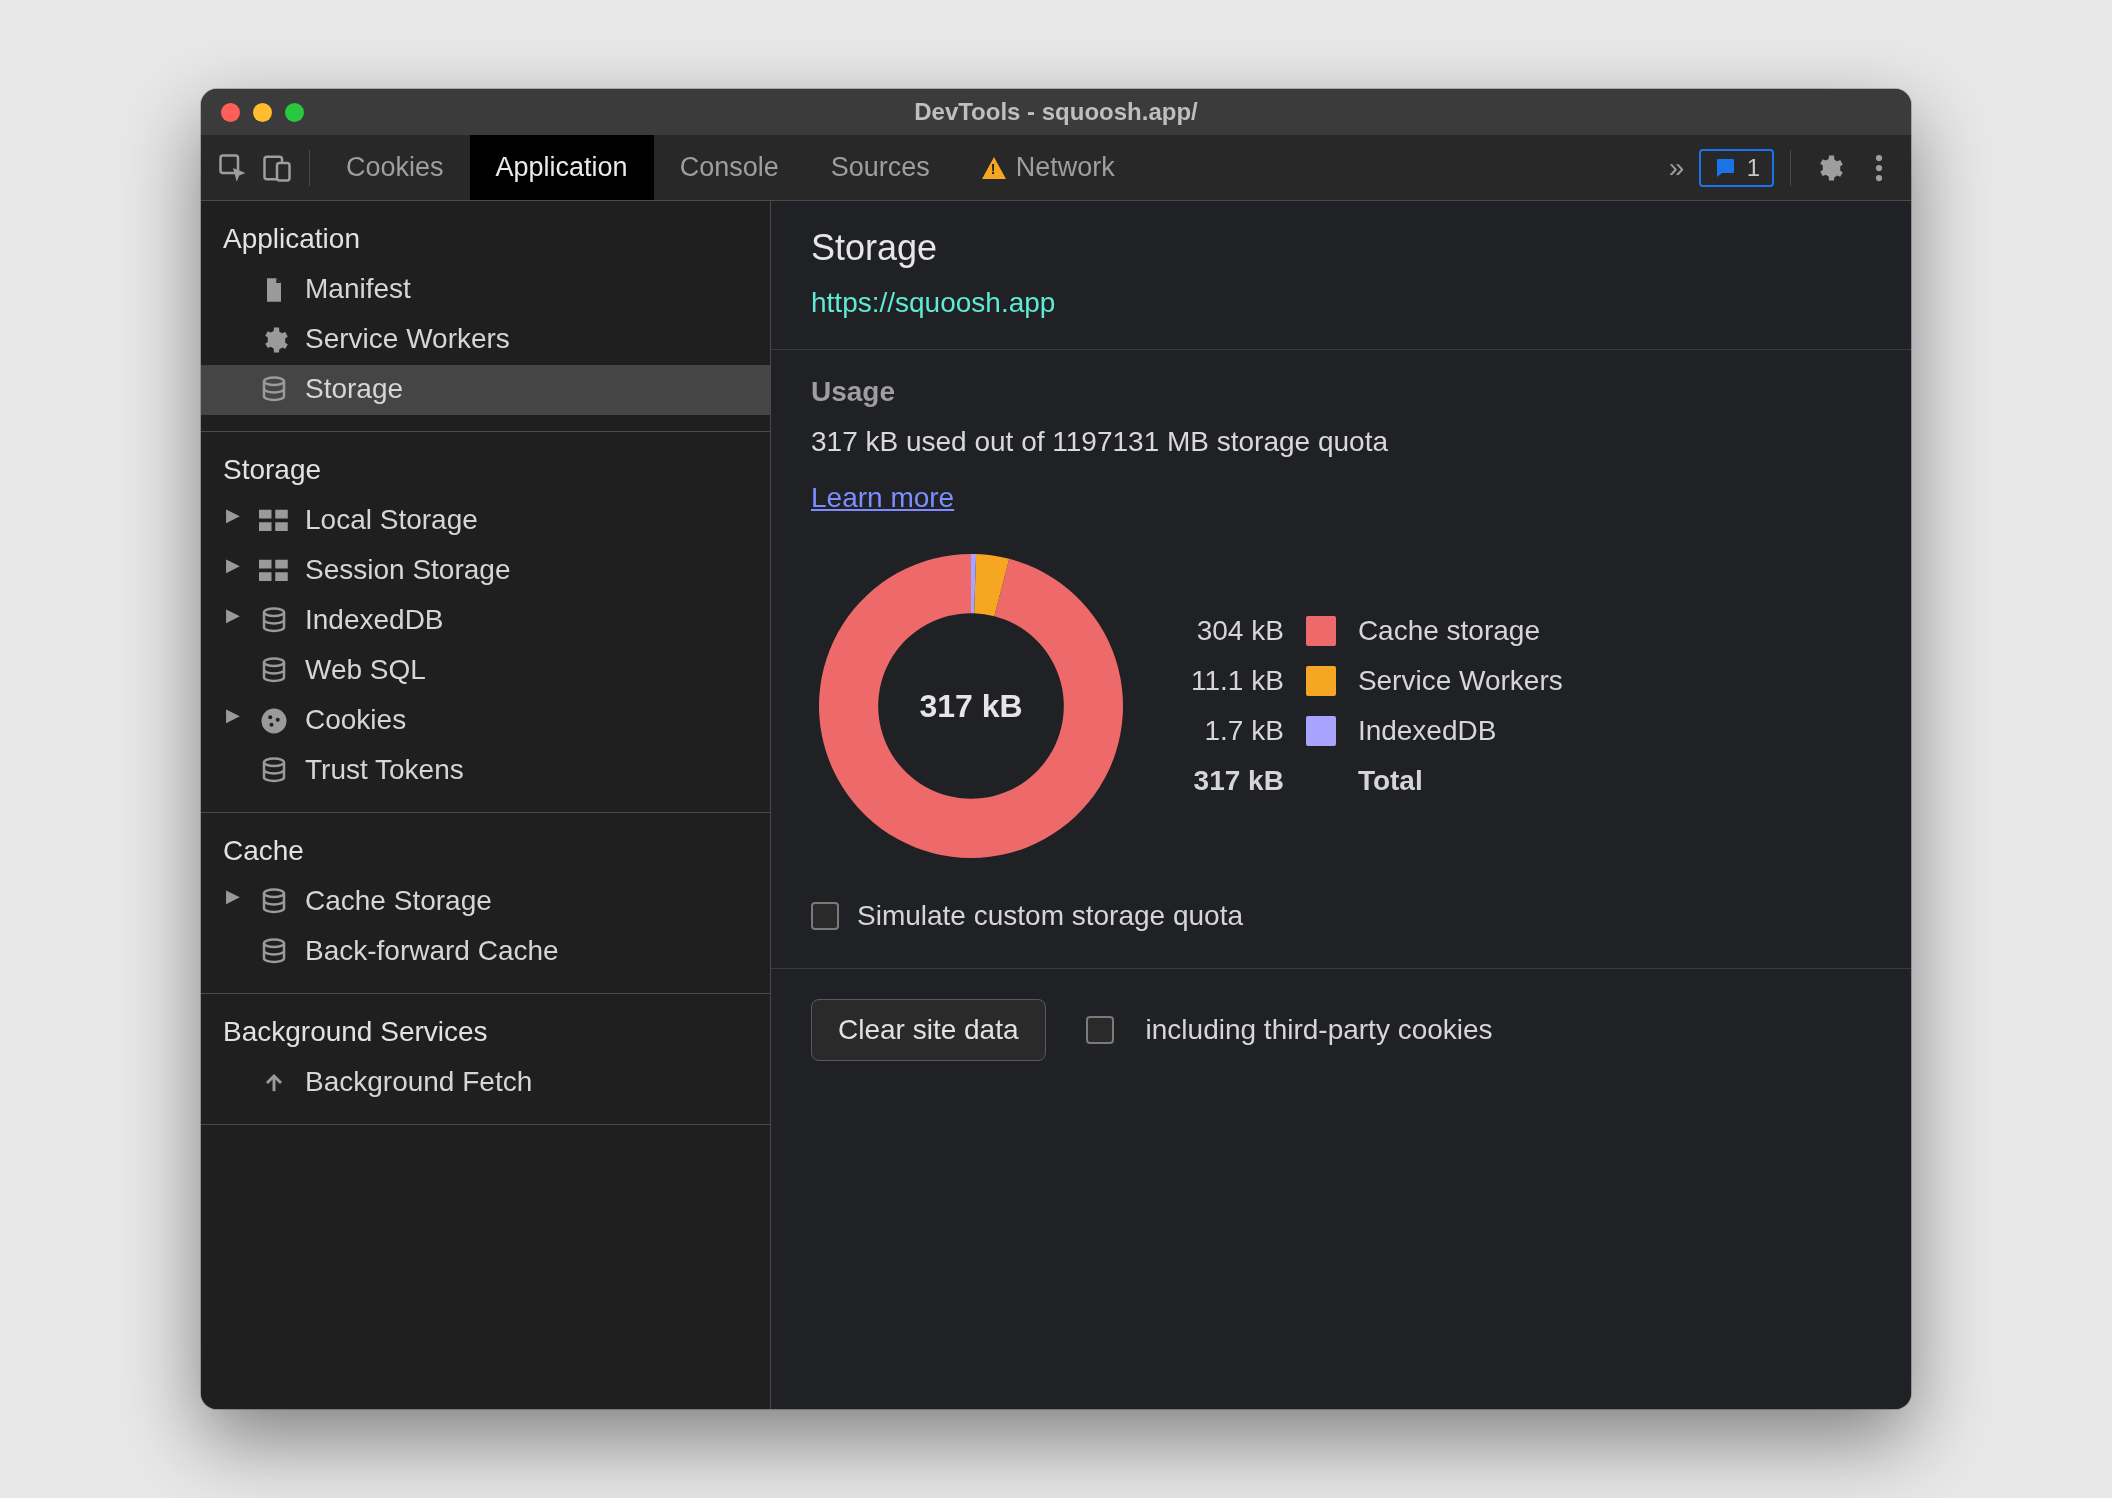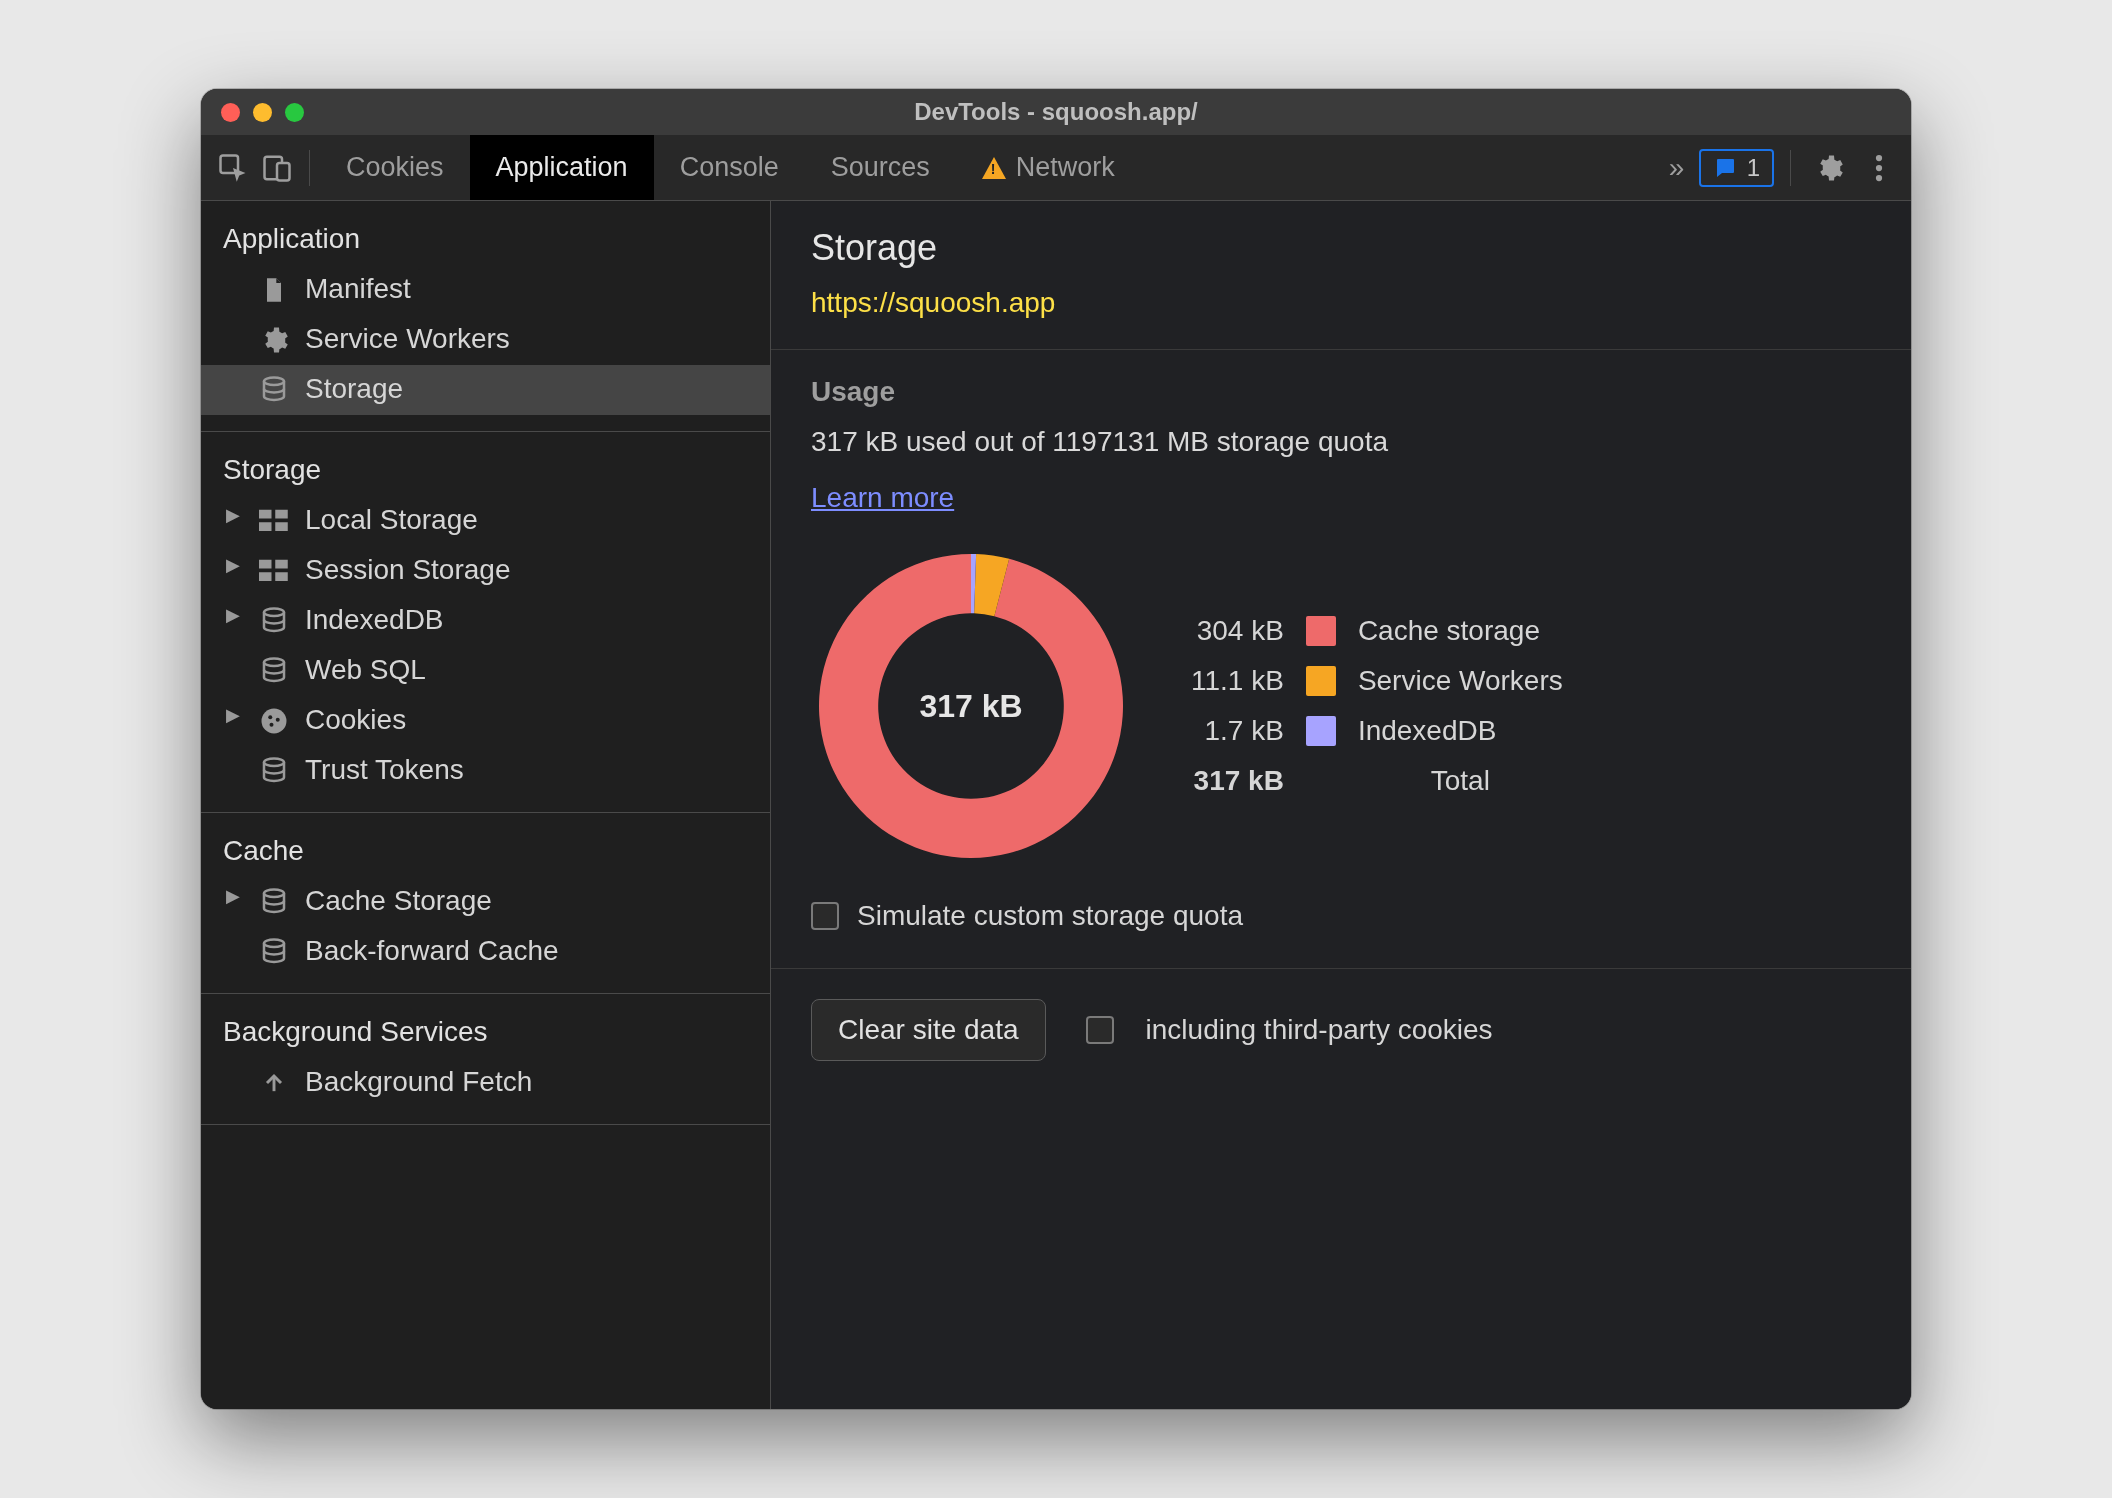--- a/index.html
+++ b/index.html
@@ -121,39 +121,39 @@
     width:34px; height:34px; display:inline-flex; align-items:center; justify-content:center;
     color:#9a9a9a;
   }
   .main {
     flex:1; background:#202124;
     overflow-y:auto;
     color:#d0d0d0;
   }
   .panel-header { padding: 26px 40px 30px 40px; }
   .panel-title { font-size:36px; color:#e6e6e6; margin-bottom:18px; }
-  .panel-sub { font-size:28px; color:#fde047; }
+  .panel-sub { font-size:28px; color:#5eead4; }
   .hr { height:1px; background:#3a3a3a; }
   .usage-block { padding: 26px 40px 36px 40px; }
   .usage-h { font-size:28px; font-weight:700; color:#9e9e9e; margin-bottom:18px; }
   .usage-line { font-size:28px; color:#d9d9d9; margin-bottom:24px; }
   .learn-link { color:#7d8dff; text-decoration:underline; font-size:28px; cursor:pointer; display:inline-block; margin-bottom:24px; }
 
   .chart-row { display:flex; align-items:center; gap:60px; margin-top:8px; }
   .donut-wrap { position:relative; width:320px; height:320px; }
   .donut-center {
     position:absolute; inset:0; display:flex; align-items:center; justify-content:center;
     font-size:32px; font-weight:700; color:#e6e6e6;
   }
   .legend { display:grid; grid-template-columns: auto auto auto; column-gap:22px; row-gap:18px; align-items:center; }
   .legend .val { text-align:right; font-size:28px; color:#d6d6d6; }
   .legend .val.bold { font-weight:700; }
   .legend .sw { width:30px; height:30px; border-radius:2px; }
   .legend .lab { font-size:28px; color:#d6d6d6; }
-  .legend .lab.bold { font-weight:400;text-align:center; }
+  .legend .lab.bold { font-weight:700; }
 
   .sim-row { display:flex; align-items:center; gap:18px; font-size:28px; color:#d6d6d6; margin-top:34px; }
   .chk {
     width:28px; height:28px; border:2px solid #7a7a7a; border-radius:4px; background:#2a2a2a;
     display:inline-block;
   }
 
   .action-row { padding: 30px 20px 40px 40px; display:flex; align-items:center; gap:40px; }
   .btn {
     border:1px solid #5a5a5a; background:#2a2a2a; color:#e2e2e2;

